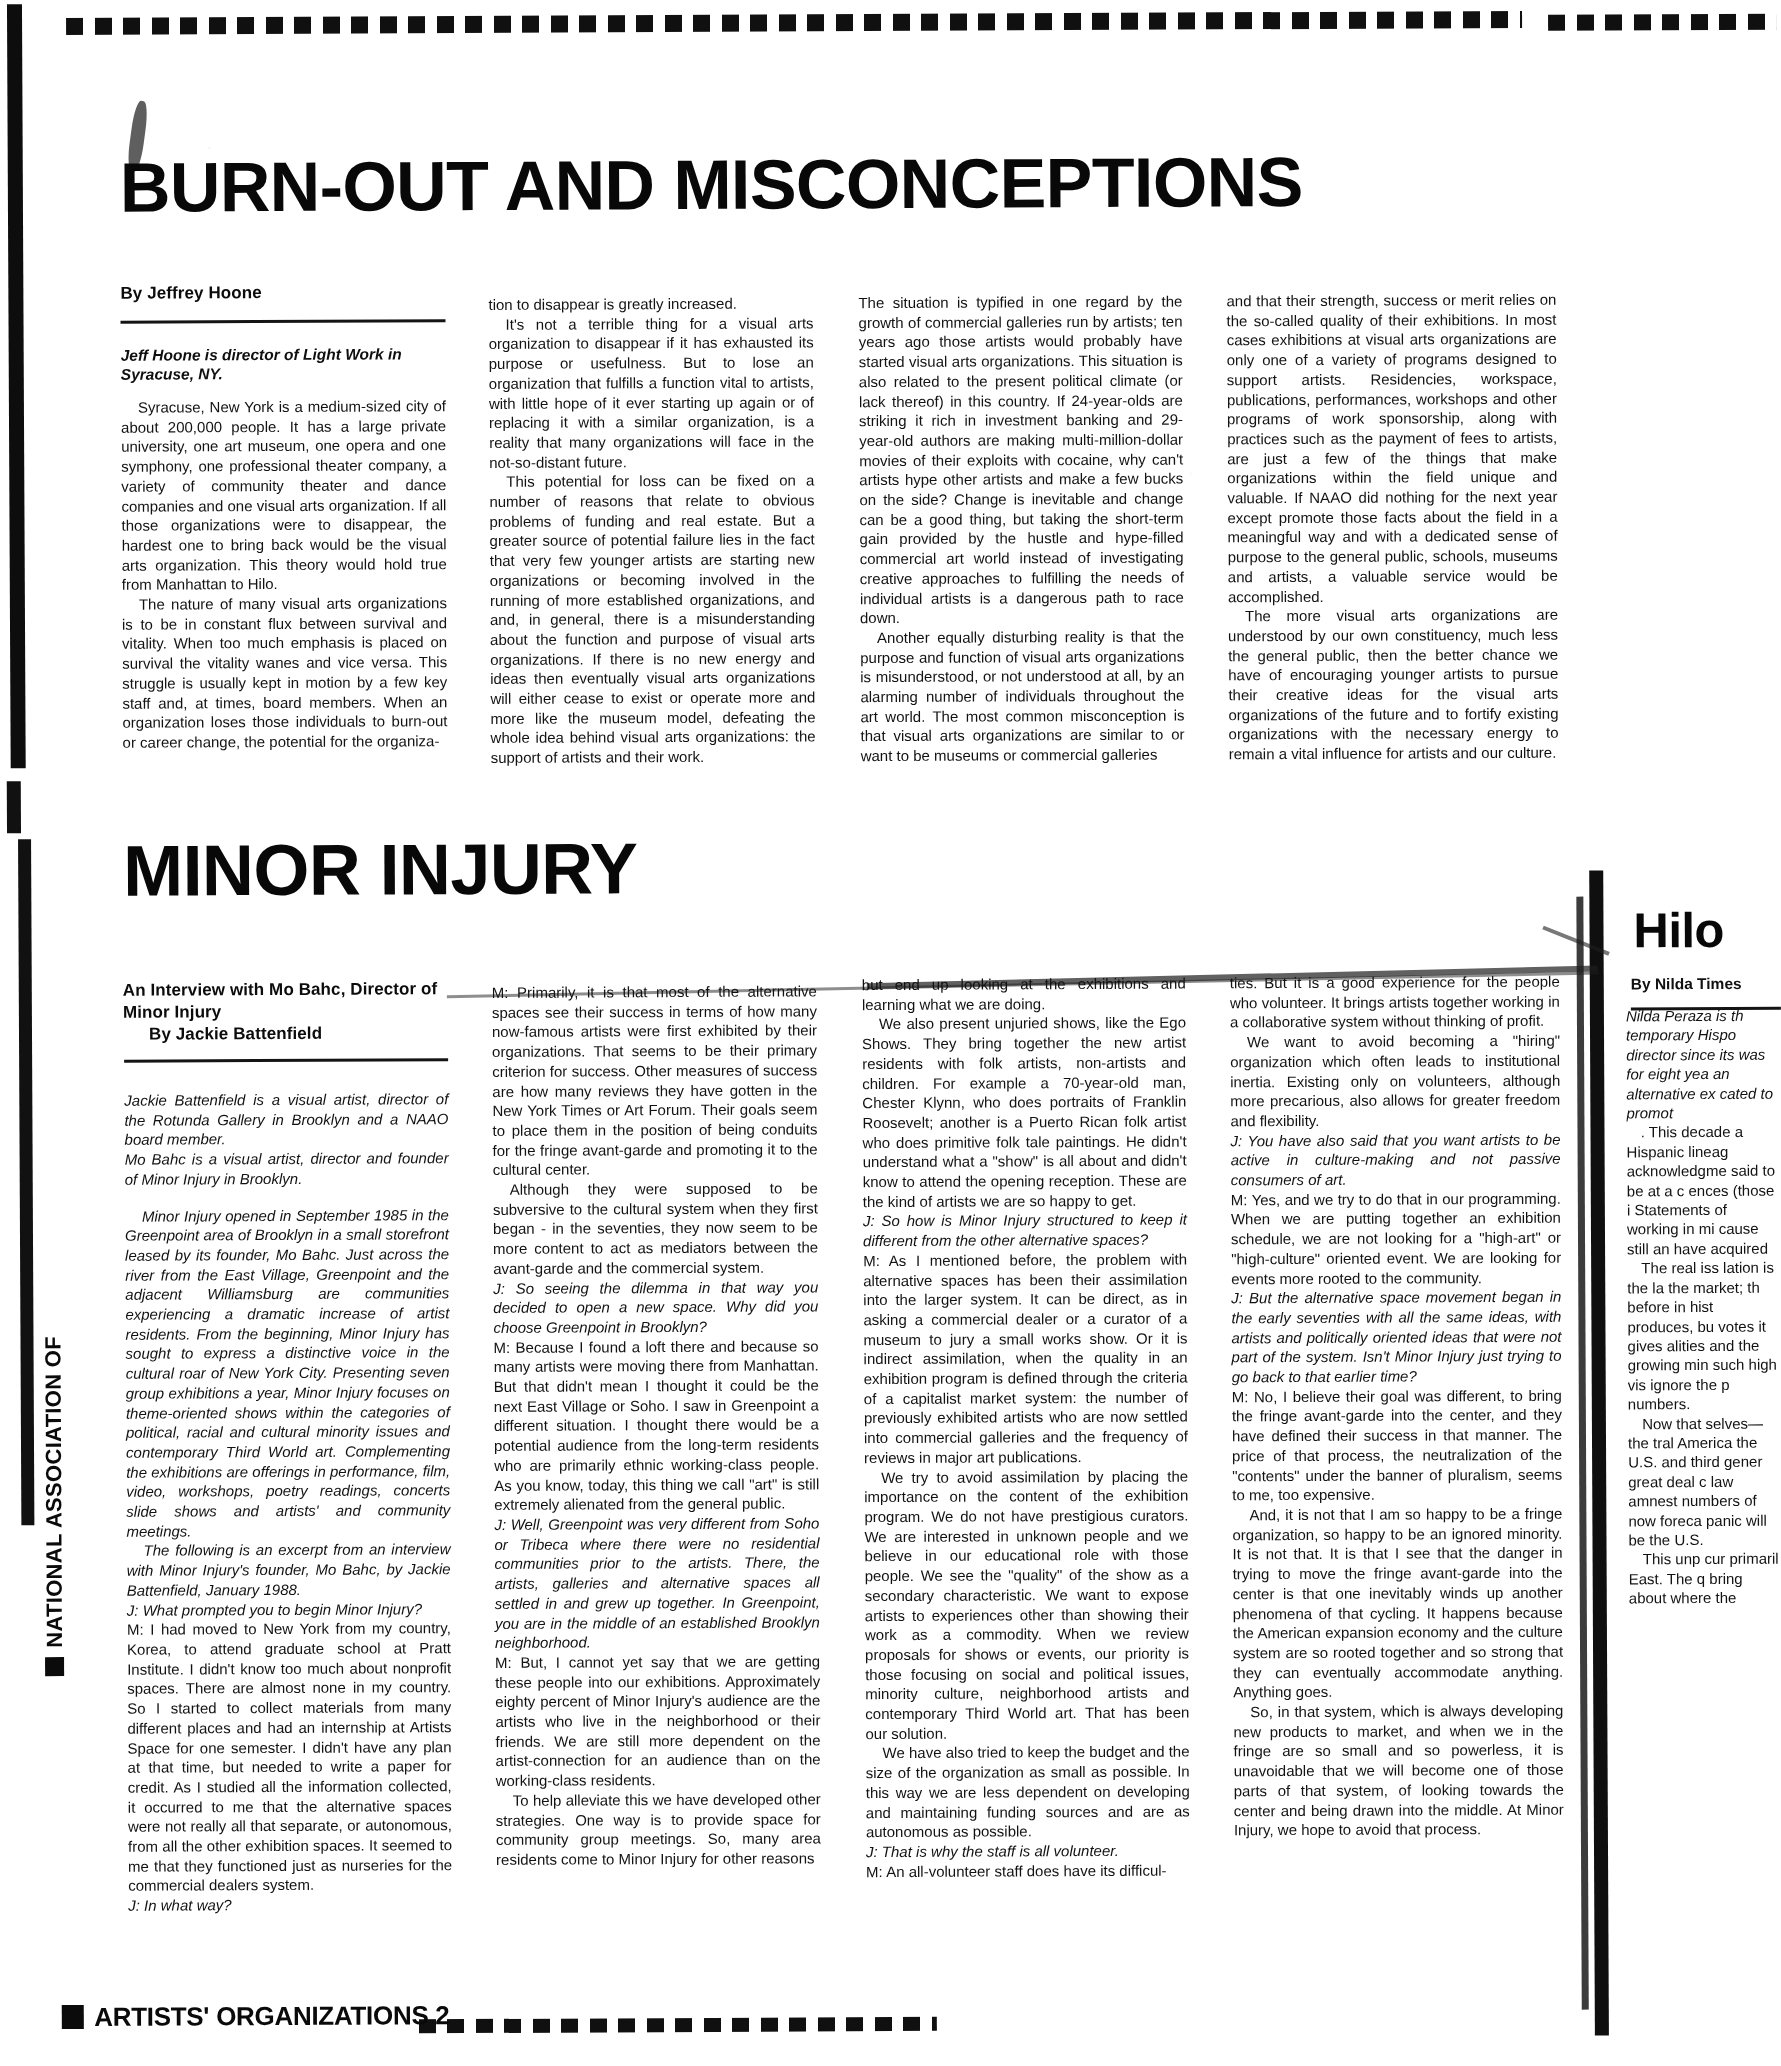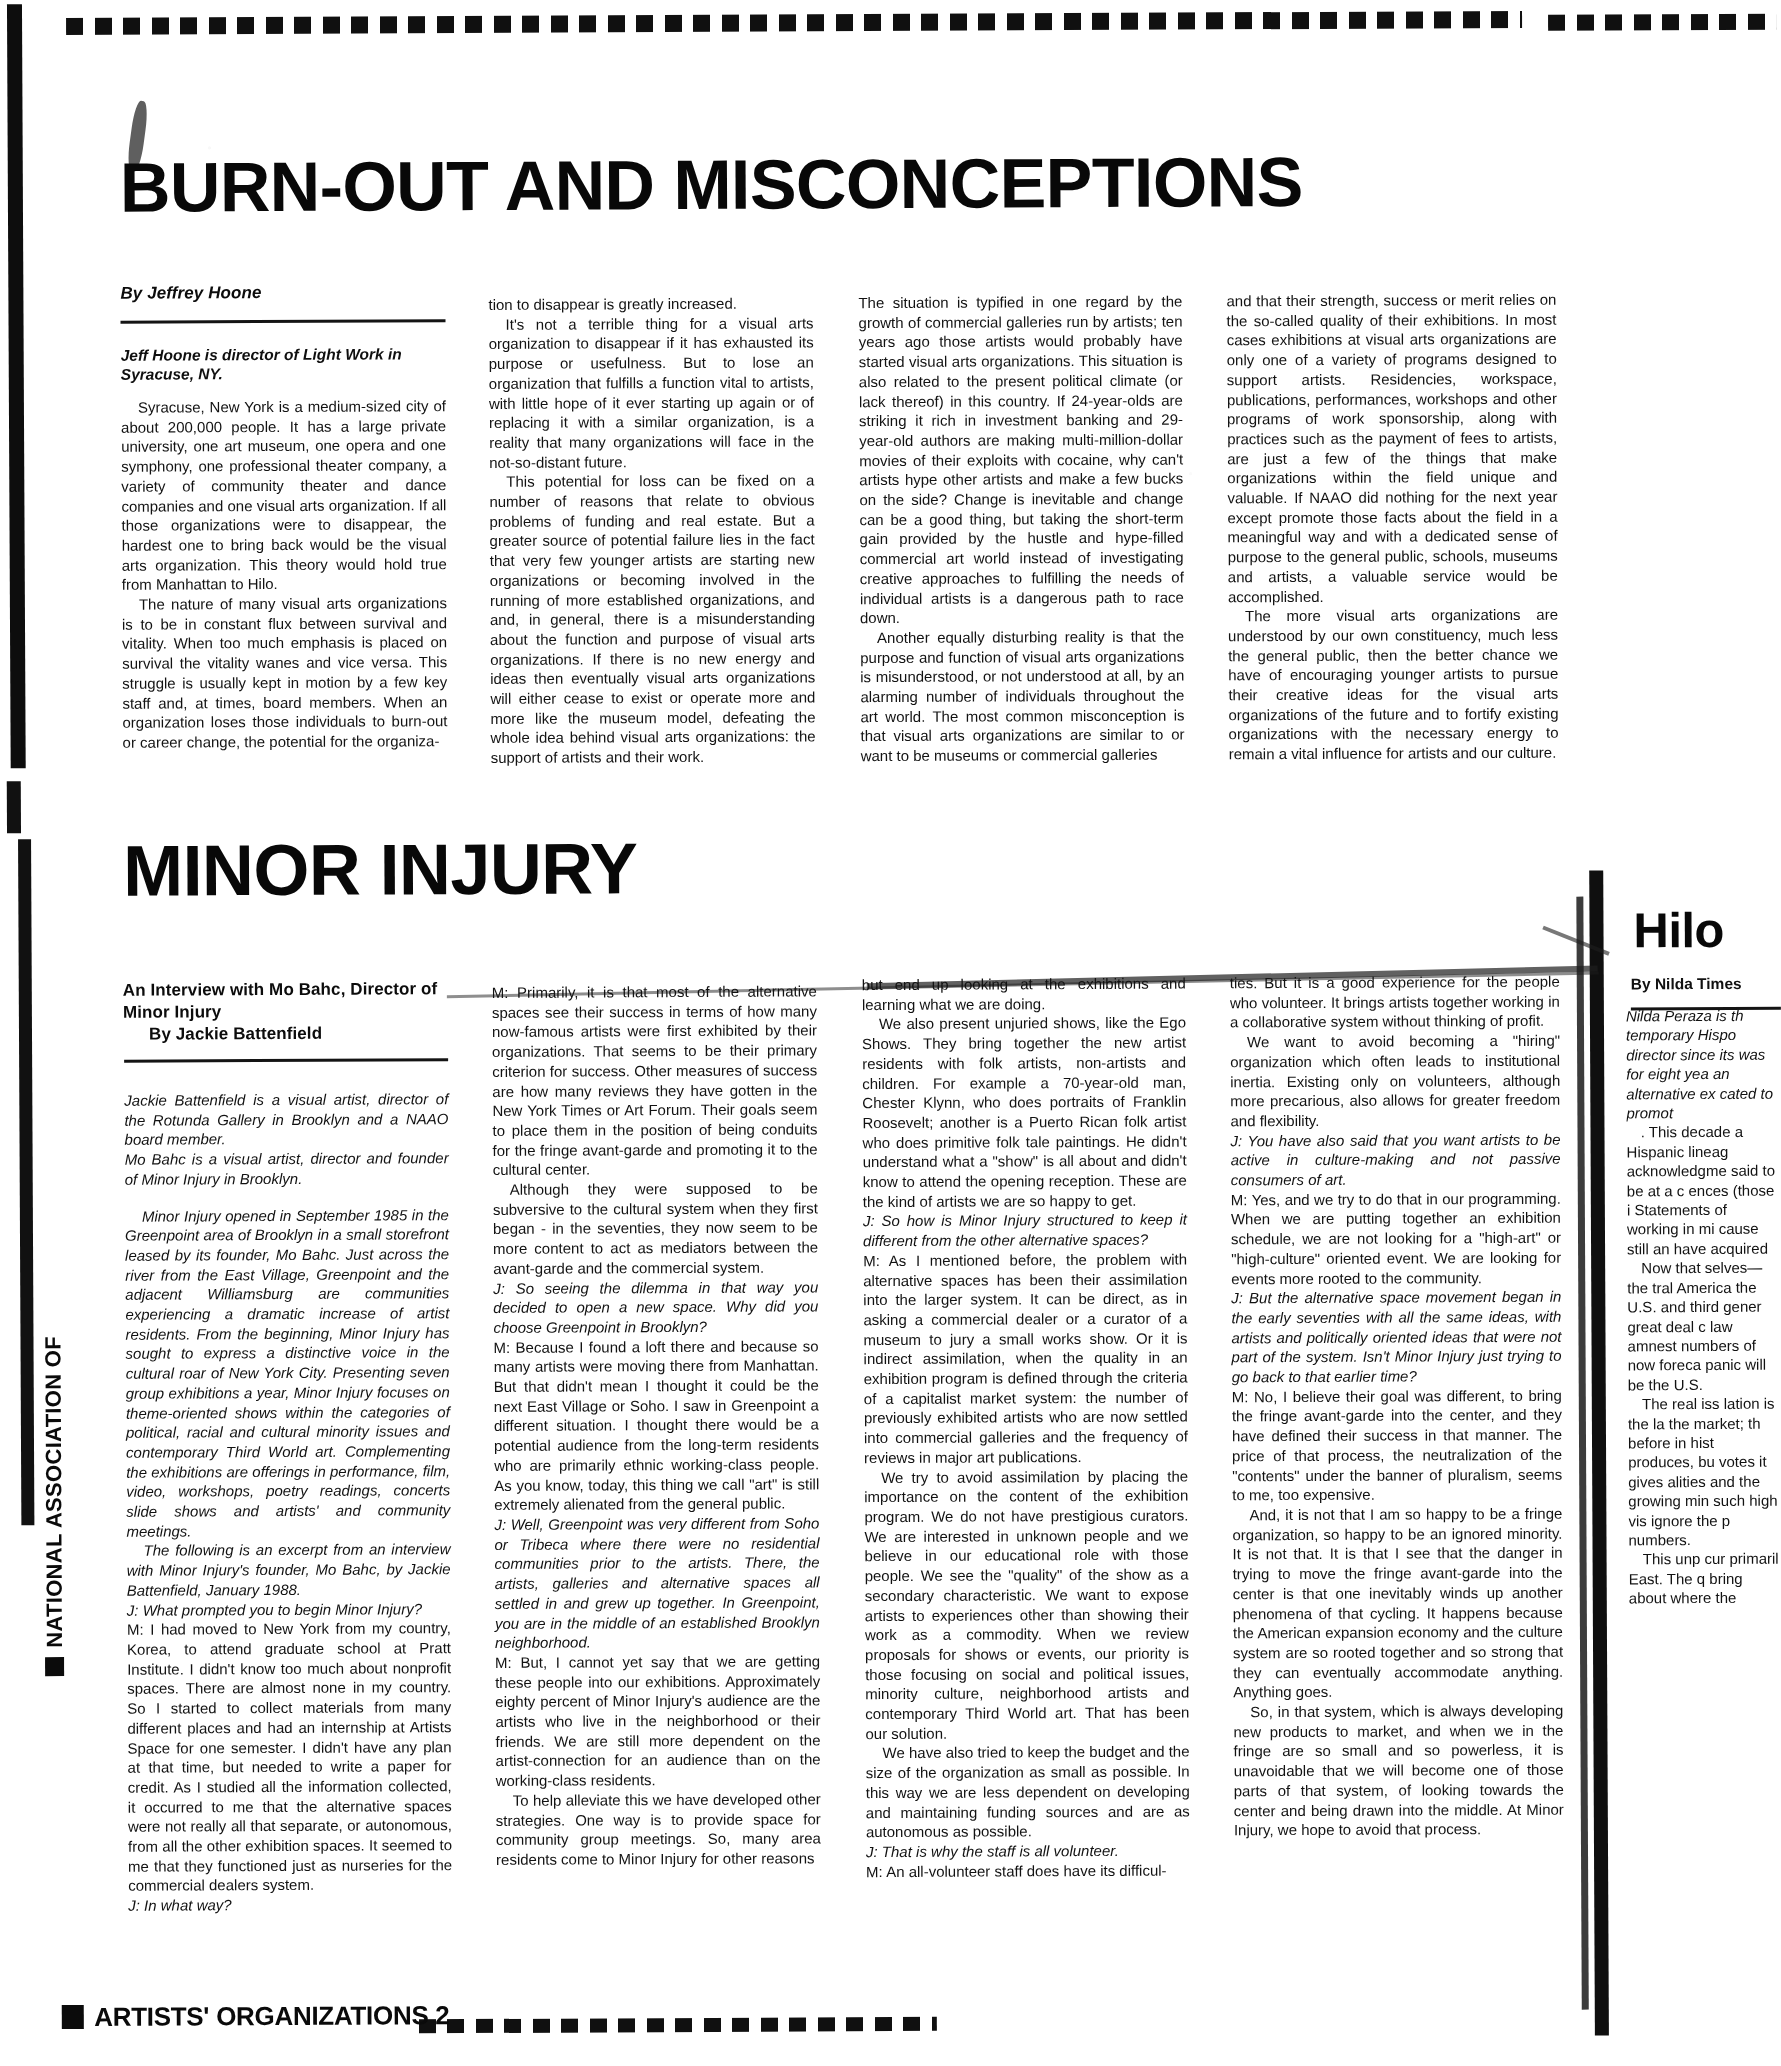--- a/index.html
+++ b/index.html
@@ -138,21 +138,21 @@
   <div class="rightvrule"></div>
   <div class="midvrule"></div>
 
   <div class="smudge" style="left:135px;top:97px;width:14.2px;height:71px;transform:rotate(8deg);"></div>
   <div class="streak" style="left:447px;top:984px;width:1152px;height:3.2px;transform:rotate(-0.9deg);opacity:.5;"></div>
   <div class="streak" style="left:867px;top:976px;width:731px;height:5.8px;transform:rotate(-1.1deg);opacity:.7;"></div>
   <div class="streak" style="left:1541px;top:942px;width:71px;height:3.9px;transform:rotate(22deg);"></div>
 
   <div class="headline" id="hl-burnout">BURN-OUT AND MISCONCEPTIONS</div>
 
-  <div class="byline" style="left:124px;top:280px;font-style:italic;">By Jeffrey Hoone</div>
+  <div class="byline" style="left:124px;top:280px;">By Jeffrey Hoone</div>
 
   <div class="hairline" style="left:124px;top:317px;width:325px;"></div>
 
   <div class="deck" style="left:124px;top:342px;width:325px;">Jeff Hoone is director of Light Work in Syracuse, NY.</div>
 
   <div class="col" id="a1c1" style="left:124px;top:394px;width:325px;">
       <p>Syracuse, New York is a medium-sized city of about 200,000 people. It has a large private university, one art museum, one opera and one symphony, one professional theater company, a variety of community theater and dance companies and one visual arts organization. If all those organizations were to disappear, the hardest one to bring back would be the visual arts organization. This theory would hold true from Manhattan to Hilo.</p>
       <p>The nature of many visual arts organizations is to be in constant flux between survival and vitality. When too much emphasis is placed on survival the vitality wanes and vice versa. This struggle is usually kept in motion by a few key staff and, at times, board members. When an organization loses those individuals to burn-out or career change, the potential for the organiza-</p>
     </div>
   <div class="col" id="a1c2" style="left:492px;top:293px;width:325px;">
@@ -219,22 +219,22 @@
 
   <div class="headline" id="hl-access">Hilo</div>
 
   <div id="right-byline">By Nilda Times</div>
 
   <div class="hairline" style="left:1631px;top:1011px;width:150px;"></div>
 
   <div class="rightcol">
     <p class="lead">Nilda Peraza is th temporary Hispo director since its was for eight yea an alternative ex cated to promot</p>
     <p>. This decade a Hispanic lineag acknowledgme said to be at a c ences (those i Statements of working in mi cause still an have acquired</p>
+    <p>The real iss lation is the la the market; th before in hist produces, bu votes it gives alities and the growing min such high vis ignore the p numbers.</p>
     <p>Now that selves—the tral America the U.S. and third gener great deal c law amnest numbers of now foreca panic will be the U.S.</p>
-    <p>The real iss lation is the la the market; th before in hist produces, bu votes it gives alities and the growing min such high vis ignore the p numbers.</p>
     <p>This unp cur primaril East. The q bring about where the</p>
   </div>
 
   <div id="spine">
     <span class="blk"></span><span>NATIONAL ASSOCIATION OF</span>
   </div>
 
   <div id="footer">
     <span class="blk"></span><span>ARTISTS' ORGANIZATIONS 2</span>
   </div>

